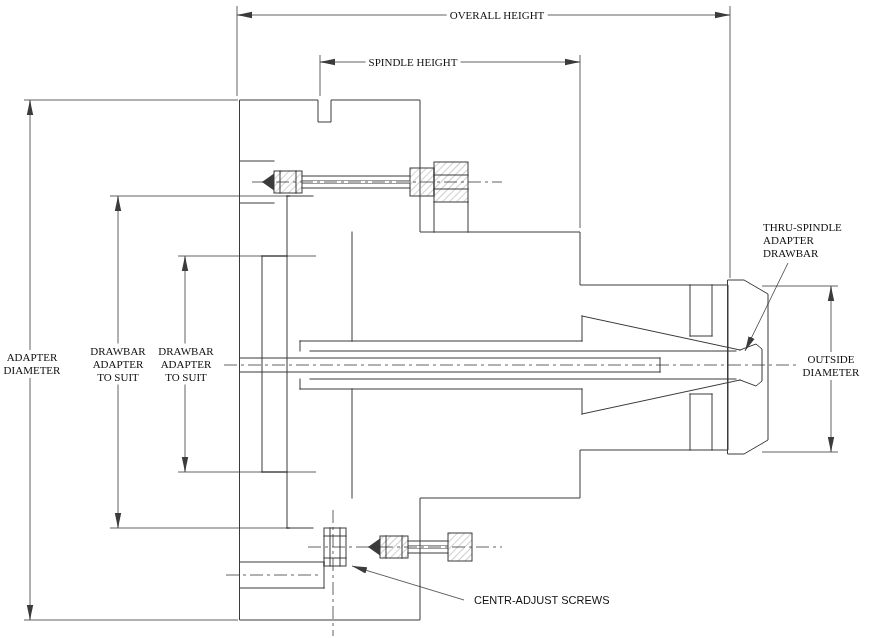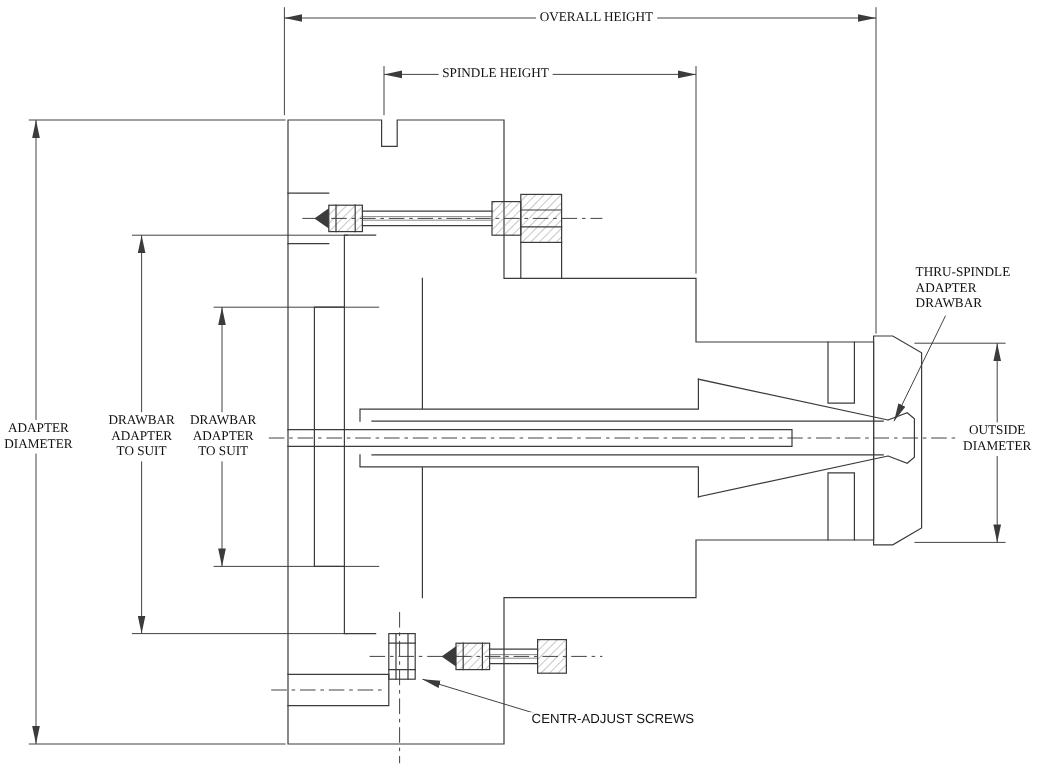--- a/index.html
+++ b/index.html
@@ -134,15 +134,15 @@
     <span>THRU-SPINDLE</span>
     <span>ADAPTER</span>
     <span>DRAWBAR</span>
   </div>
 
   <div class="lbl c" style="left:831px;top:366px;">
     <span>OUTSIDE</span>
     <span>DIAMETER</span>
   </div>
 
-  <div class="lbl ml" style="left:441px;top:600px;">CENTR-ADJUST SCREWS</div>
+  <div class="lbl ml" style="left:472px;top:600px;">CENTR-ADJUST SCREWS</div>
 
 </div>
 
 </body></html>

